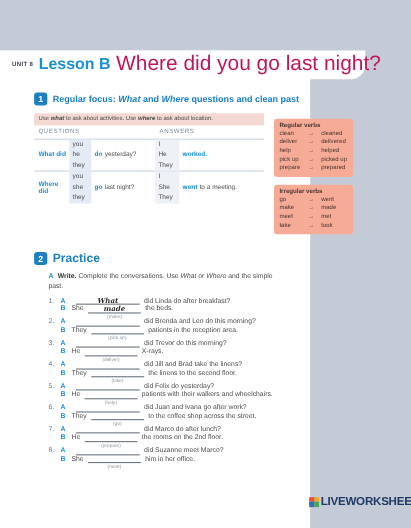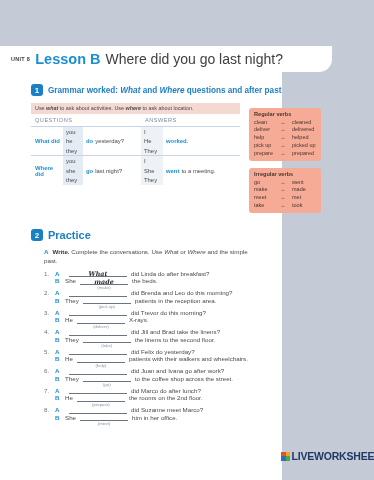--- a/index.html
+++ b/index.html
@@ -46,22 +46,22 @@
     margin-right: 5px;
     text-transform: uppercase;
   }
   .lesson-label {
     font-size: 14.5px;
     font-weight: bold;
     color: #1b8fd4;
     margin-right: 5px;
   }
   .lesson-title {
-    font-size: 14px;
-    color: #404040;
+    font-size: 19px;
+    color: #be185d;
   }
 
   
   .section {
     position: absolute;
     display: flex;
     align-items: center;
   }
   .sec-num {
     width: 12px;
@@ -284,21 +284,21 @@
 <div class="page">
 
   <div class="header-bar">
     <span class="unit-tag">UNIT 8</span>
     <span class="lesson-label">Lesson B</span>
     <span class="lesson-title">Where did you go last night?</span>
   </div>
 
   <div class="section" style="left:31px; top:38px;">
     <span class="sec-num">1</span>
-    <span class="sec-title"><span>Grammar worked: </span><i>What</i><span> and </span><i>Where</i><span> questions and after past</span></span>
+    <span class="sec-title"><span>Regular focus: </span><i>What</i><span> and </span><i>Where</i><span> questions and clean past</span></span>
   </div>
 
   <div class="chart">
     <div class="use-bar"><span>Use </span><i>what</i><span> to ask about activities. Use </span><i>where</i><span> to ask about location.</span></div>
     <div class="col-heads">
       <span class="q">QUESTIONS</span>
       <span>ANSWERS</span>
     </div>
     <div class="grid">
 

